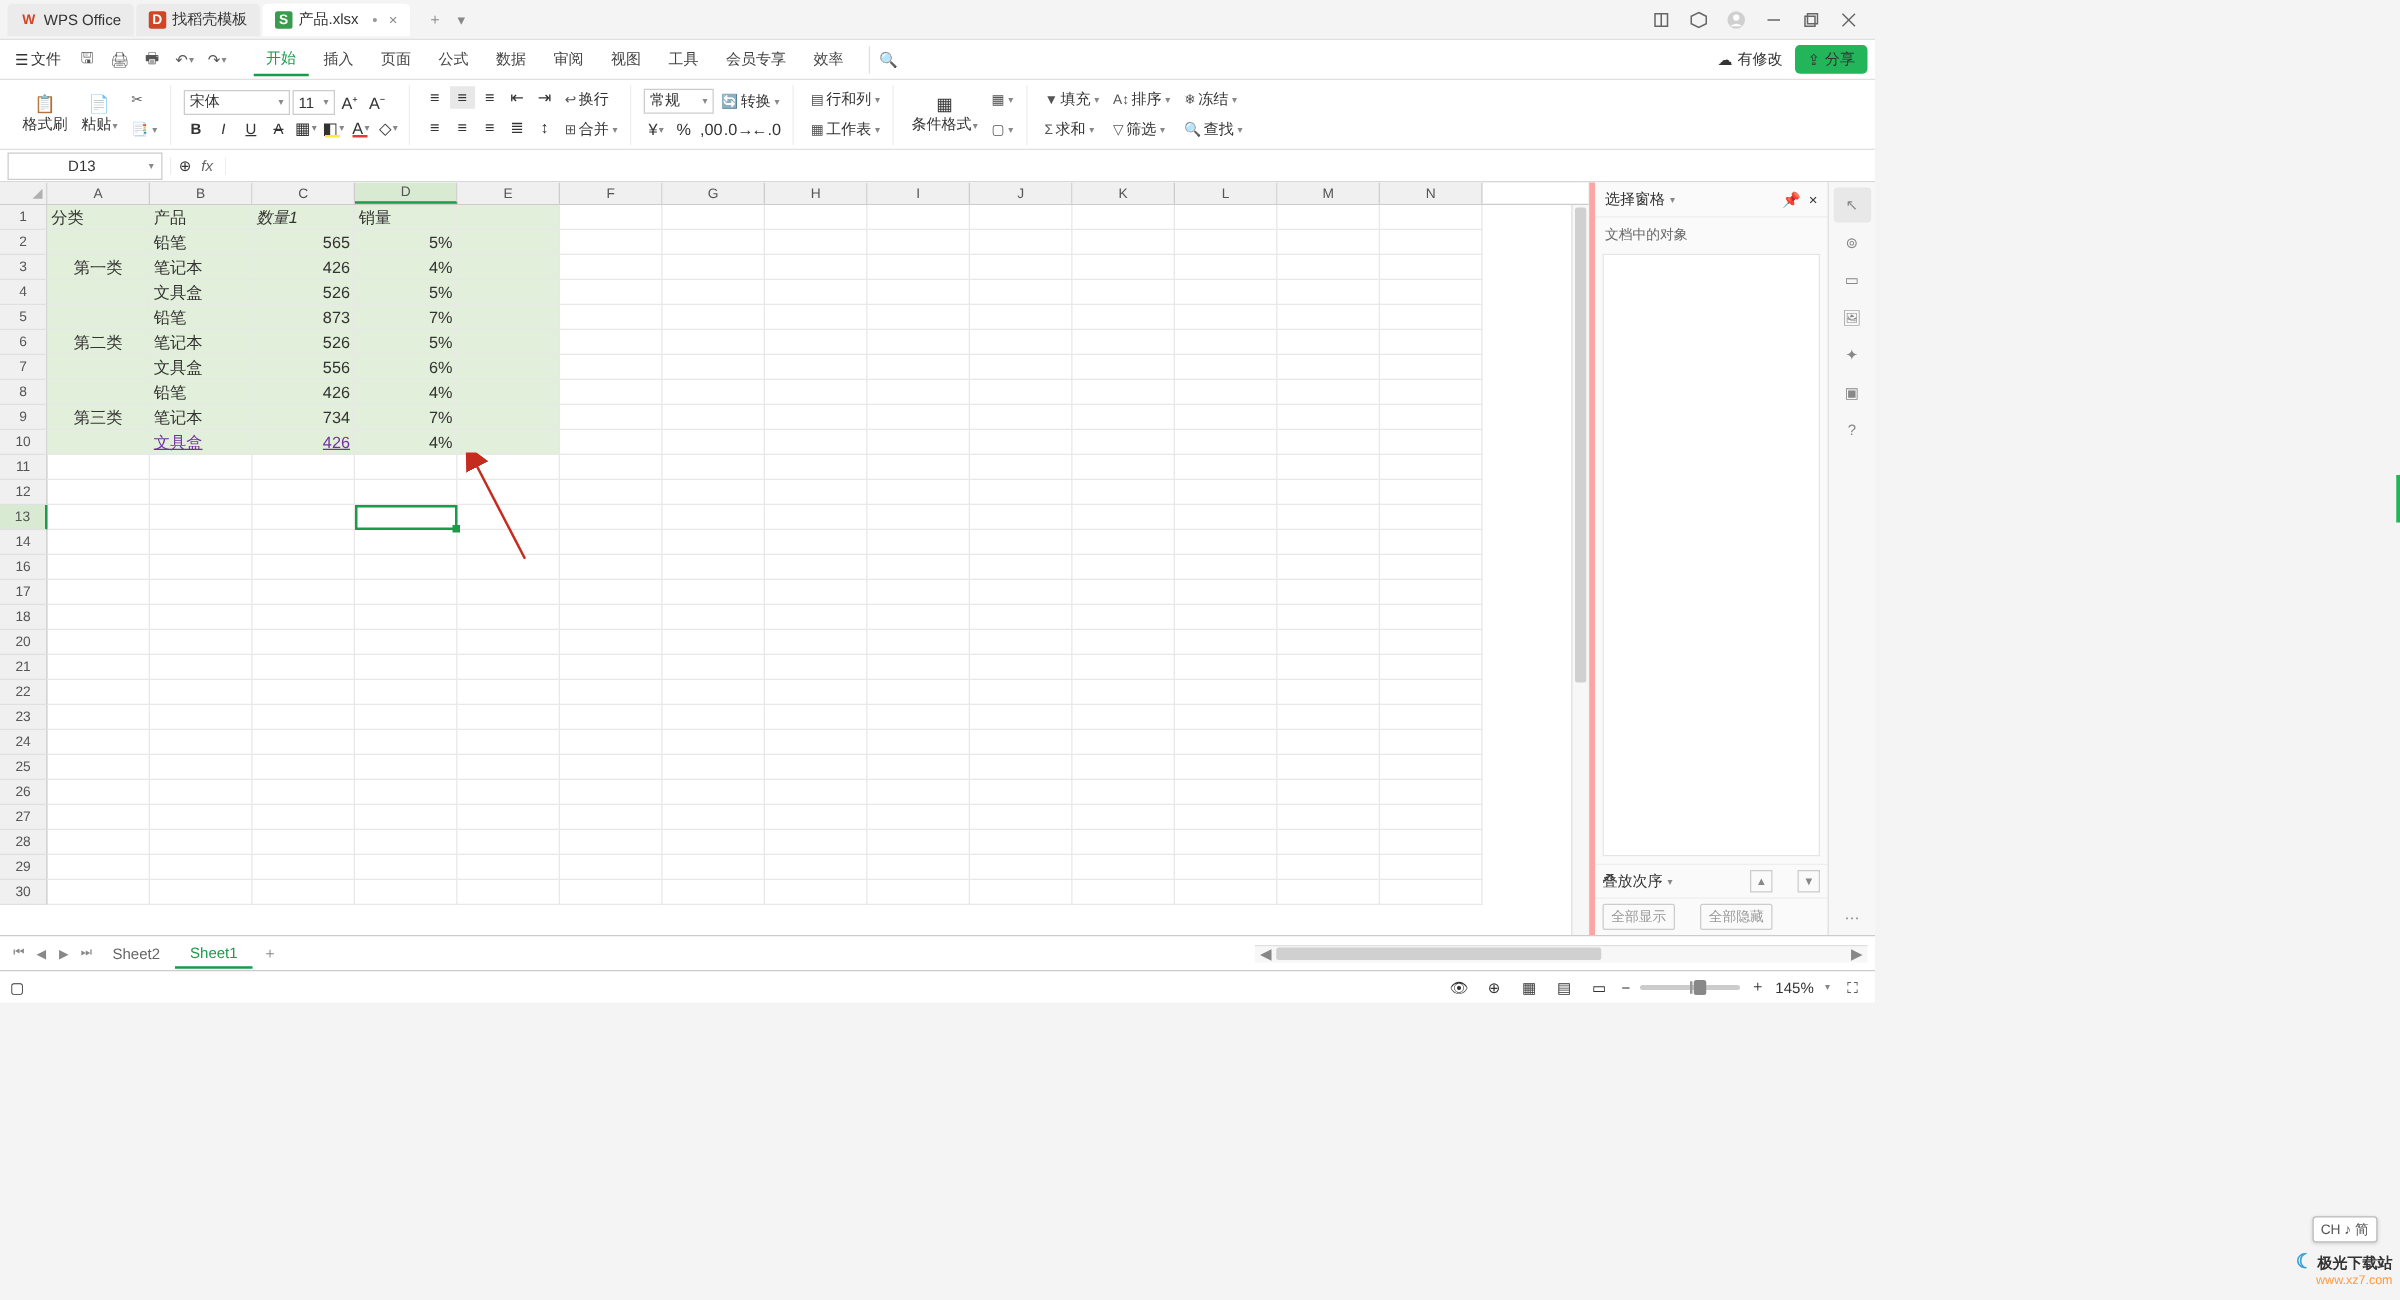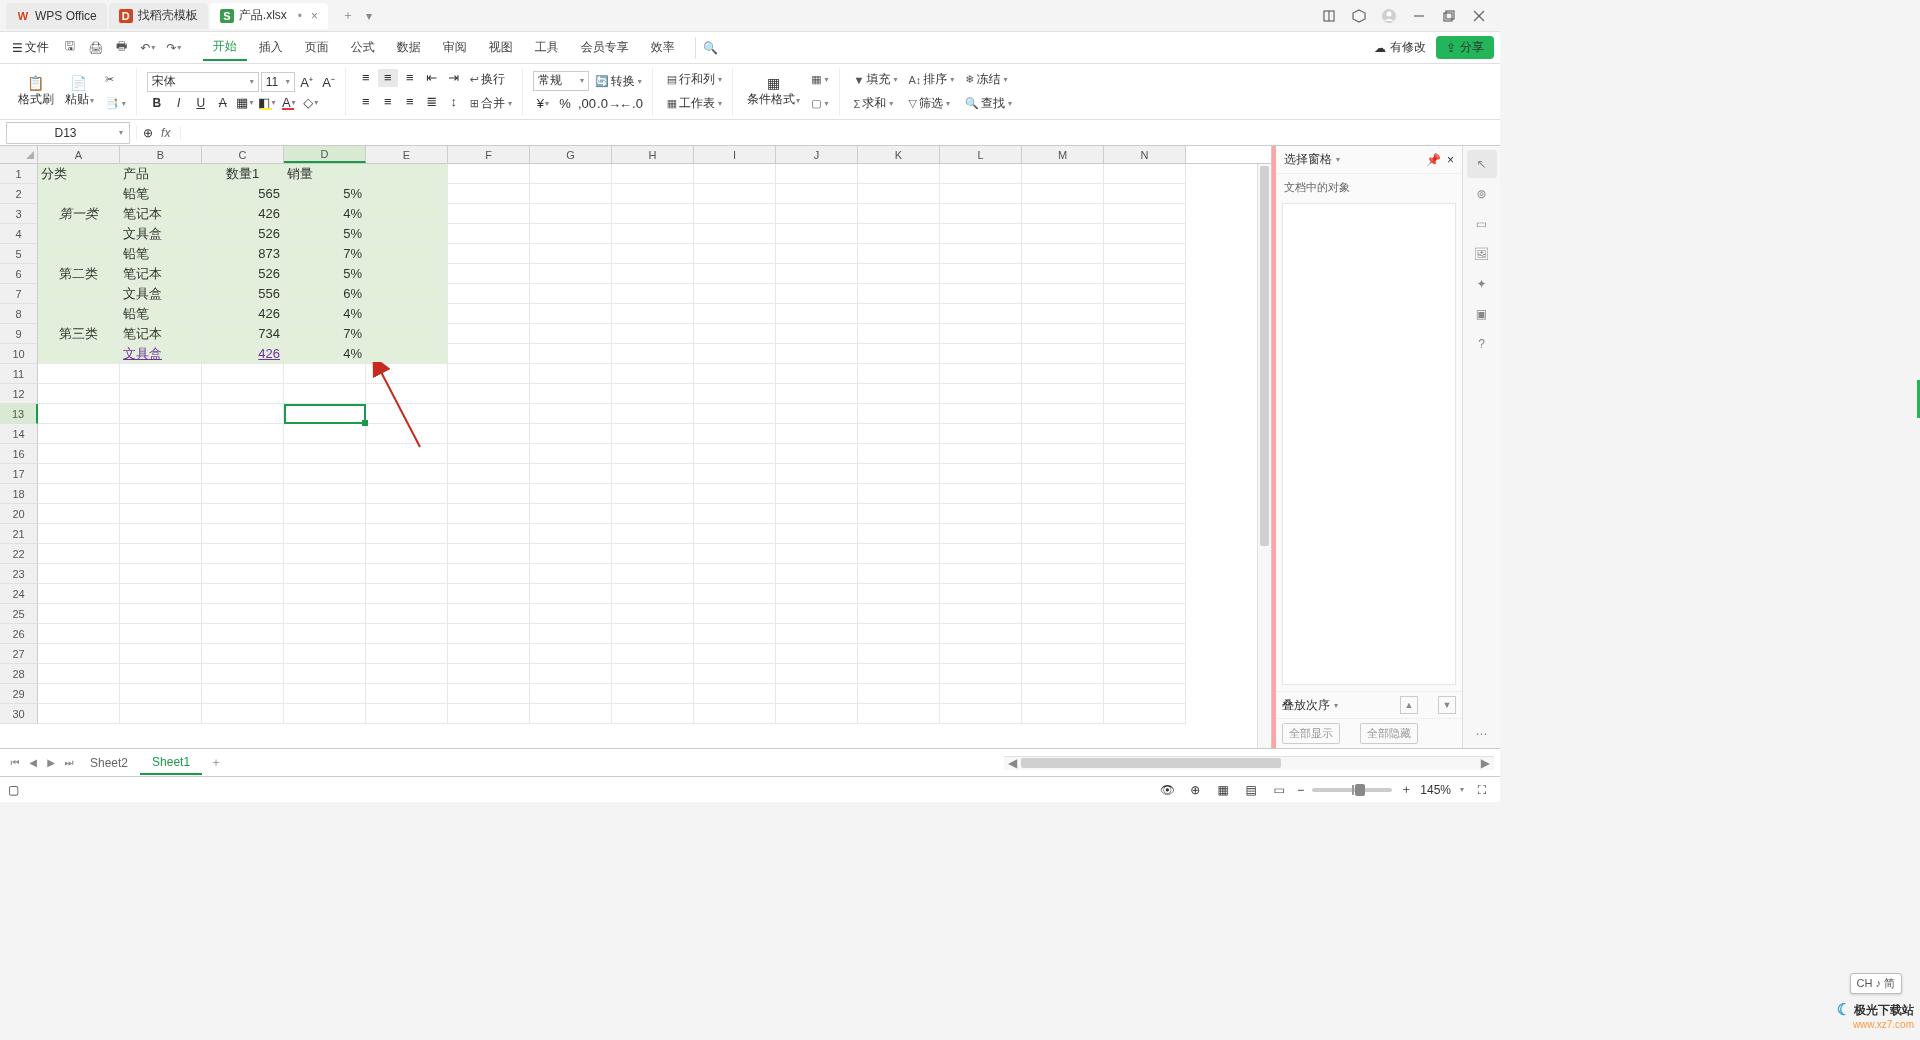--- a/index.html
+++ b/index.html
@@ -30,21 +30,21 @@
 .share-btn{background:#22b559;color:#fff;padding:3px 10px;border-radius:4px;display:flex;align-items:center;gap:4px;cursor:pointer;}
 .ribbon{height:56px;background:#fff;display:flex;align-items:center;padding:4px 8px;border-bottom:1px solid #e0e0e0;gap:4px;}
 .rgrp{display:flex;align-items:center;gap:3px;padding:0 6px;border-right:1px solid #eee;height:48px;}
 .rgrp:last-child{border-right:none;}
 .rbtn{display:flex;flex-direction:column;align-items:center;justify-content:center;min-width:30px;height:44px;padding:2px 4px;cursor:pointer;font-size:11px;color:#555;}
 .rbtn-row{display:flex;align-items:center;gap:2px;height:22px;padding:0 4px;cursor:pointer;color:#555;font-size:11px;}
 .rcol{display:flex;flex-direction:column;gap:2px;}
 .rico{font-size:14px;}
 .dd{font-size:8px;color:#888;margin-left:1px;}
 .font-sel{display:flex;align-items:center;gap:2px;}
-.font-name{width:112px;height:20px;border:1px solid #ccc;padding:0 4px;font-size:11px;background:#fff;display:flex;align-items:center;justify-content:space-between;}
+.font-name{width:85px;height:20px;border:1px solid #ccc;padding:0 4px;font-size:11px;background:#fff;display:flex;align-items:center;justify-content:space-between;}
 .font-size{width:34px;height:20px;border:1px solid #ccc;padding:0 4px;font-size:11px;background:#fff;display:flex;align-items:center;justify-content:space-between;}
 .fmtbtn{width:20px;height:18px;display:flex;align-items:center;justify-content:center;cursor:pointer;font-size:13px;}
 .clrbox{position:relative;}
 .clrbox::after{content:"";position:absolute;bottom:2px;left:3px;width:12px;height:2px;}
 .clrbox.fill::after{background:#ffeb3b;}
 .clrbox.font::after{background:#e53935;}
 .formulabar{height:26px;background:#fff;display:flex;align-items:center;border-bottom:1px solid #ccc;}
 .namebox{width:124px;height:22px;border:1px solid #ccc;margin:0 6px;padding:0 6px;display:flex;align-items:center;justify-content:space-between;background:#fff;}
 .namebox span:first-child{flex:1;text-align:center;}
 .fx-btns{display:flex;align-items:center;gap:4px;padding:0 6px;border-left:1px solid #eee;border-right:1px solid #eee;}
@@ -344,21 +344,21 @@
         <div class="ch">K</div>
         <div class="ch">L</div>
         <div class="ch">M</div>
         <div class="ch">N</div>
       </div>
     <div class="gridbody" id="gridbody">
         <div class="row">
           <div class="rh">1</div>
           <div class="cell h">分类</div>
           <div class="cell h">产品</div>
-          <div class="cell h" style="text-align: center;">数量1</div>
+          <div class="cell h" style="text-align: left; font-style: italic;">数量1</div>
           <div class="cell h" style="text-align: left;">销量</div>
           <div class="cell h"></div>
           <div class="cell"></div>
           <div class="cell"></div>
           <div class="cell"></div>
           <div class="cell"></div>
           <div class="cell"></div>
           <div class="cell"></div>
           <div class="cell"></div>
           <div class="cell"></div>
@@ -376,21 +376,21 @@
           <div class="cell"></div>
           <div class="cell"></div>
           <div class="cell"></div>
           <div class="cell"></div>
           <div class="cell"></div>
           <div class="cell"></div>
           <div class="cell"></div>
         </div>
         <div class="row">
           <div class="rh">3</div>
-          <div class="cell h" style="text-align: center; font-style: italic;">第一类</div>
+          <div class="cell h" style="text-align: center;">第一类</div>
           <div class="cell h">笔记本</div>
           <div class="cell h num">426</div>
           <div class="cell h num">4%</div>
           <div class="cell h"></div>
           <div class="cell"></div>
           <div class="cell"></div>
           <div class="cell"></div>
           <div class="cell"></div>
           <div class="cell"></div>
           <div class="cell"></div>

